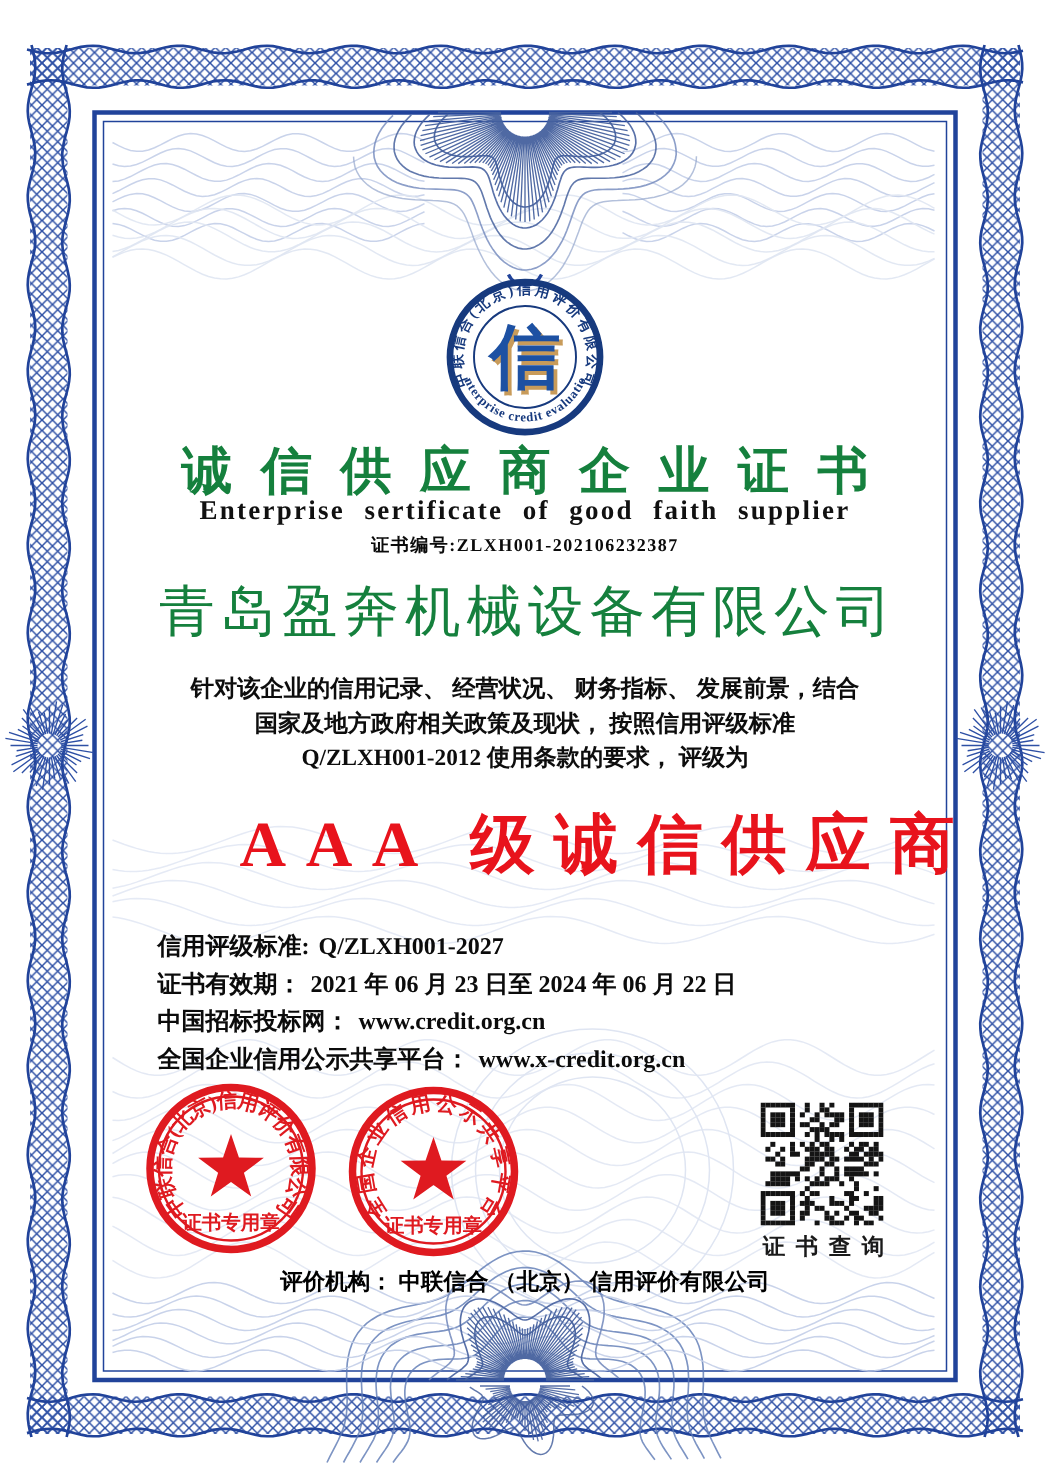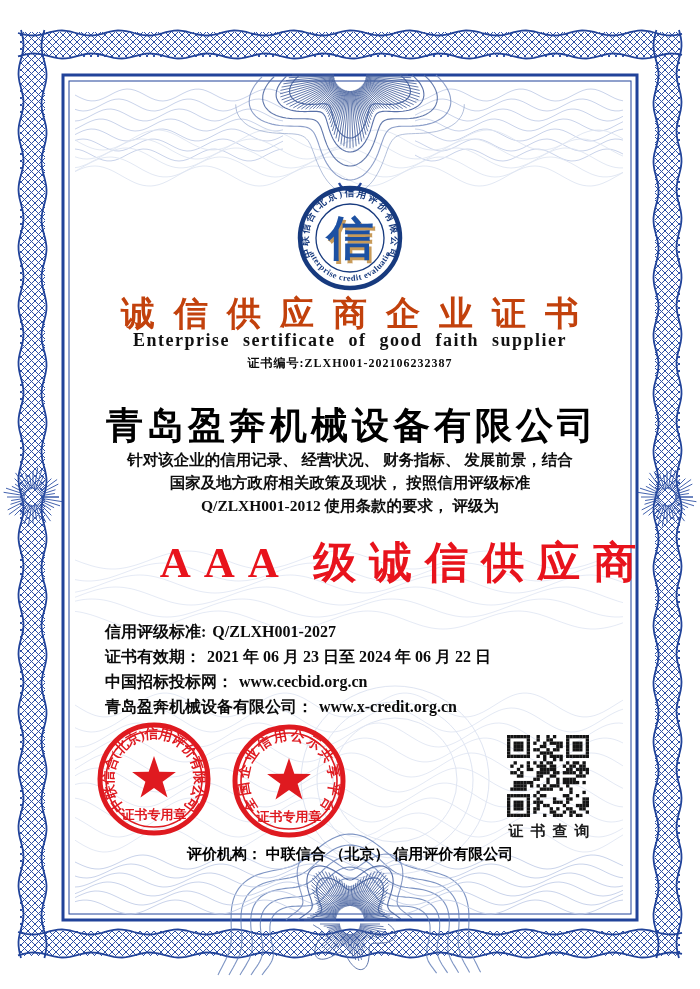--- a/index.html
+++ b/index.html
@@ -1,24 +1,24 @@
 <!DOCTYPE html>
 <html><head>
 <meta charset="utf-8">
 <style>
   html,body{margin:0;padding:0;background:#ffffff;}
   .page{position:relative;width:700px;height:989px;background:#ffffff;overflow:hidden;
         font-family:"Liberation Serif","DejaVu Serif",serif;}
   #deco{position:absolute;left:0;top:0;pointer-events:none;}
   .abs{position:absolute;left:0;width:700px;text-align:center;color:#0b0b0b;}
   .logo-box{position:absolute;left:297px;top:185px;width:106px;height:106px;}
-  .cert-title{top:291px;font-size:34px;font-weight:900;letter-spacing:19px;text-indent:19px;color:#c2410c;}
+  .cert-title{top:291px;font-size:34px;font-weight:900;letter-spacing:19px;text-indent:19px;color:#15803d;}
   .cert-sub{top:330px;font-size:18px;font-weight:700;letter-spacing:1.5px;word-spacing:7px;color:#111;}
   .cert-no{top:355px;font-size:12px;font-weight:700;letter-spacing:1px;}
-  .company{top:401px;font-size:37px;font-weight:700;letter-spacing:4px;text-indent:4px;color:#000000;}
+  .company{top:383px;font-size:37px;font-weight:400;letter-spacing:4px;text-indent:4px;color:#15803d;}
   .body-text{top:448px;font-size:15.5px;font-weight:700;line-height:23px;color:#0d0d0d;}
   .rating{top:534px;font-size:43px;font-weight:900;letter-spacing:13px;text-indent:13px;color:#e8131c;margin-left:48px;}
   .details{position:absolute;left:105px;top:619px;width:500px;text-align:left;
            font-size:16px;font-weight:700;color:#0b0b0b;}
   .details .row{height:25px;line-height:25px;white-space:nowrap;}
   .details .lbl{margin-right:6px;}
   .seal{position:absolute;width:116px;height:116px;}
   .seal1{left:96px;top:721px;}
   .seal2{left:231px;top:723px;}
   .qr-box{position:absolute;left:507px;top:735px;width:82px;height:82px;}
@@ -147,24 +147,24 @@
   <div class="abs rating">AAA 级诚信供应商</div>
 
   <div class="details">
     <div class="row">
       <span class="lbl">信用评级标准:</span><span>Q/ZLXH001-2027</span>
     </div>
     <div class="row">
       <span class="lbl">证书有效期：</span><span>2021 年 06 月 23 日至 2024 年 06 月 22 日</span>
     </div>
     <div class="row">
-      <span class="lbl">中国招标投标网：</span><span>www.cecbid.org.cn</span>
+      <span class="lbl">中国招标投标网：</span><span>www.credit.org.cn</span>
     </div>
     <div class="row">
-      <span class="lbl">青岛盈奔机械设备有限公司：</span><span>www.x-credit.org.cn</span>
+      <span class="lbl">全国企业信用公示共享平台：</span><span>www.x-credit.org.cn</span>
     </div>
   </div>
 
   <div class="seal seal1">
     <svg id="seal-svg-0" width="116" height="116" viewBox="-58 -58 116 116">
         <circle cx="0" cy="0" r="54" fill="none" stroke="#df1a20" stroke-width="5"></circle>
         <circle cx="0" cy="0" r="48" fill="none" stroke="#df1a20" stroke-width="1.6"></circle>
         <path id="sealArc0" d="M -29.0 29.0 A 41 41 0 1 1 29.0 29.0" fill="none"></path>
         <text font-size="13.5" font-weight="700" fill="#df1a20" font-family="&quot;Liberation Serif&quot;,&quot;DejaVu Serif&quot;,serif"><textPath href="#sealArc0" startOffset="50%" text-anchor="middle" textLength="192">中联信合(北京)信用评价有限公司</textPath></text>
         <path d="M0.0 -23.0L5.3 -7.3L21.9 -7.1L8.6 2.8L13.5 18.6L0.0 9.0L-13.5 18.6L-8.6 2.8L-21.9 -7.1L-5.3 -7.3Z" fill="#df1a20"></path>

